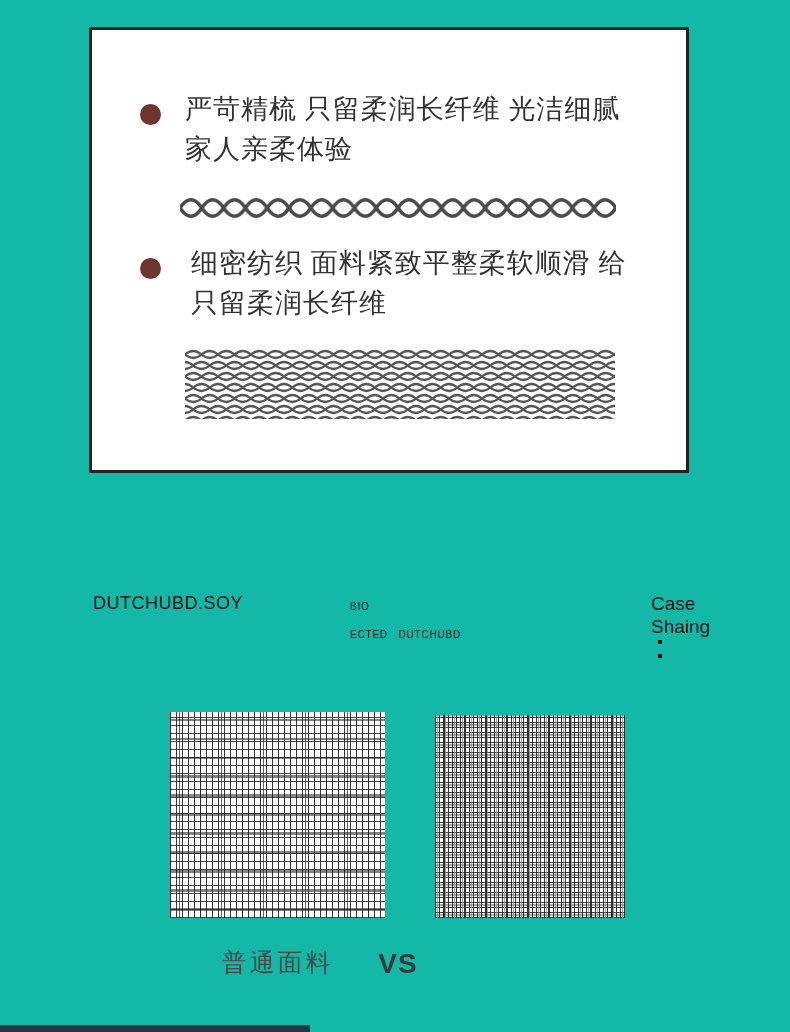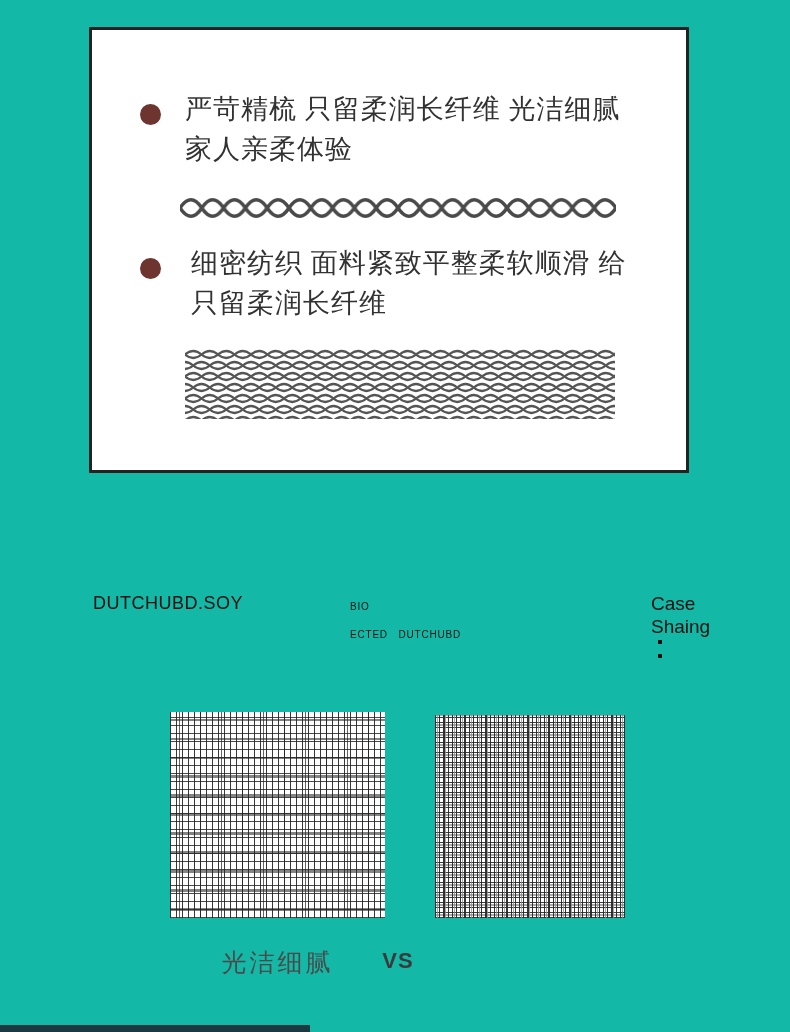--- a/index.html
+++ b/index.html
@@ -61,21 +61,21 @@
   }
   .cmp-label{
     position:absolute;text-align:center;
     font-family:"Liberation Serif","DejaVu Serif",serif;
     font-size:25px;color:#4a4a4a;letter-spacing:3px;font-weight:400;
   }
   .cmp-label-left{left:170px;top:946px;width:215px;}
   .cmp-label-right{left:435px;top:946px;width:190px;}
   .vs-label{
     position:absolute;left:370px;top:948px;width:56px;text-align:center;
-    font-size:22px;font-weight:700;color:#3a3a3a;letter-spacing:1px;
+    font-size:28px;font-weight:700;color:#3a3a3a;letter-spacing:1px;
   }
   
   .footer-bar{
     position:absolute;left:0;top:1025px;width:310px;height:7px;background:#1c3942;
   }
 </style>
 </head>
 <body>
 
 <div class="page">
@@ -130,18 +130,18 @@
     <div>Shaing</div>
   </div>
   <div class="square-dots">
     <div class="dot"></div>
     <div class="dot"></div>
   </div>
 
   <div class="swatch swatch-loose"></div>
   <div class="swatch swatch-dense"></div>
 
-  <div class="cmp-label cmp-label-left">光洁细腻</div>
+  <div class="cmp-label cmp-label-left">普通面料</div>
   <div class="vs-label">VS</div>
 
   <div class="footer-bar"></div>
 
 </div>
 
 </body></html>

